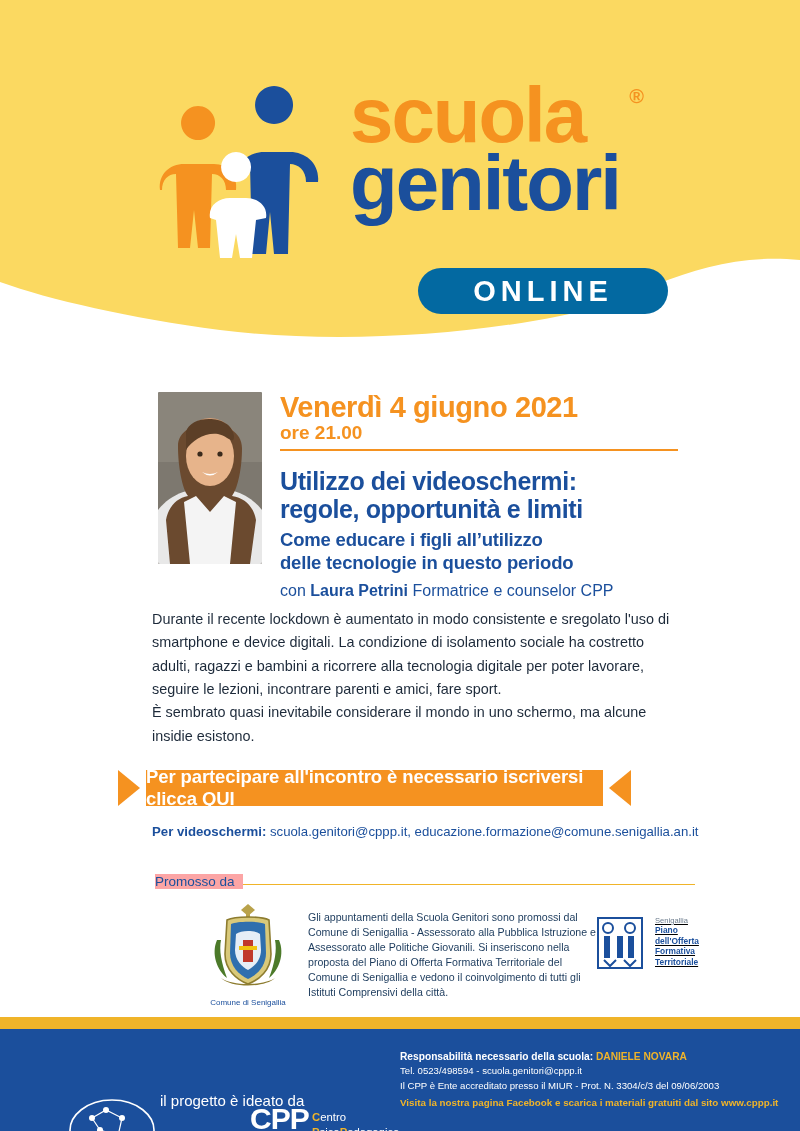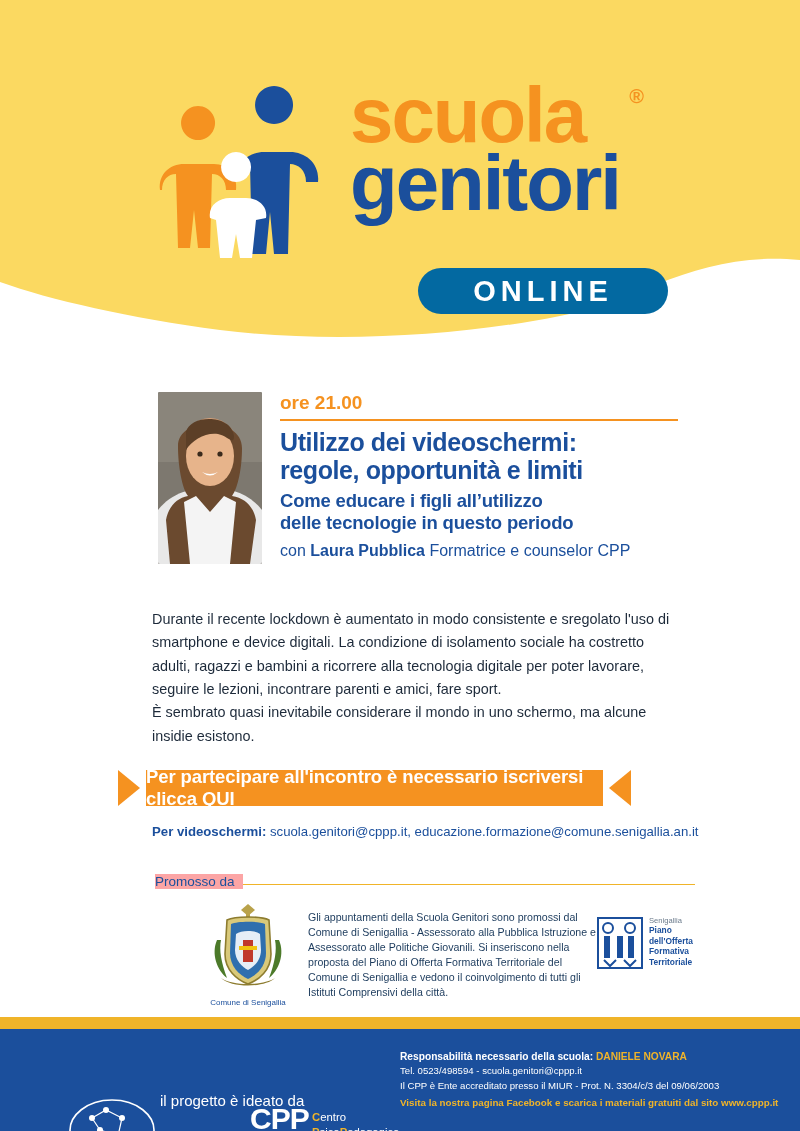--- a/index.html
+++ b/index.html
@@ -100,21 +100,21 @@
 
   .event-text { padding-left: 18px; flex: 1; }
   .ev-date {
     font-size: 29px; font-weight: bold; color: #f59220;
     letter-spacing: -0.4px;
     line-height: 1.05;
   }
   .ev-time {
     font-size: 19px; font-weight: bold; color: #f59220;
     border-bottom: 2px solid #f59220;
-    padding-bottom: 5px; margin-bottom: 7px;
+    padding-bottom: 5px; margin-bottom: 16px;
     display: block;
   }
   .ev-title {
     font-size: 25px; font-weight: bold; color: #1b4f9c;
     line-height: 1.12; letter-spacing: -0.4px;
   }
   .ev-sub {
     font-size: 18.5px; color: #1b4f9c; font-weight: bold;
     line-height: 1.2; margin-top: 6px;
     letter-spacing: -0.2px;
@@ -197,21 +197,21 @@
     display: flex; align-items: flex-start;
   }
   .crest { width: 96px; text-align: center; }
   .crest-caption { font-size: 8px; color: #1b4f9c; margin-top: 2px; }
   .promo-text {
     font-size: 10.6px; line-height: 1.42;
     color: #1b3a5c; padding-left: 12px; padding-top: 10px;
     width: 300px;
   }
   .pof {
-    width: 120px; padding-top: 16px; display: flex; gap: 5px;
+    width: 120px; padding-top: 16px; display: flex; gap: 11px; text-decoration: underline;
   }
   .pof-text { font-size: 8.4px; line-height: 1.25; color: #1b4f9c; font-weight: bold; }
   .pof-text .small { font-weight: normal; font-size: 7.6px; color:#6b7b8c; }
 
   
   .footer {
     position: absolute;
     left: 0; bottom: 0;
     width: 800px; height: 102px;
     background: #1b4f9c;
@@ -294,30 +294,31 @@
       <path d="M20,54 C20,24 84,24 84,56 C84,76 80,96 74,104 C88,106 96,116 98,128 L92,172 L12,172 L8,128 C10,116 18,106 30,104 C24,96 20,74 20,54 Z" fill="#6b4a2f"></path>
       <ellipse cx="52" cy="64" rx="24" ry="30" fill="#e7b48b"></ellipse>
       <path d="M28,40 C32,22 74,22 76,44 C76,54 70,44 60,42 C48,40 34,48 28,58 Z" fill="#5c3f27"></path>
       <circle cx="42" cy="62" r="2.6" fill="#3a2a1c"></circle>
       <circle cx="62" cy="62" r="2.6" fill="#3a2a1c"></circle>
       <path d="M44,80 Q52,87 60,80 Q52,84 44,80 Z" fill="#fff"></path>
       <path d="M38,104 L52,120 L66,104 L78,110 L72,172 L32,172 L26,110 Z" fill="#f4f4f4"></path>
     </svg>
   </div>
   <div class="event-text">
+    <div class="ev-date">Venerdì 4 giugno 2021</div>
     <span class="ev-time">ore 21.00</span>
     <div class="ev-title">
       <div>Utilizzo dei videoschermi:</div>
       <div>regole, opportunità e limiti</div>
     </div>
     <div class="ev-sub">
       <div>Come educare i figli all’utilizzo</div>
       <div>delle tecnologie in questo periodo</div>
     </div>
-    <div class="ev-speaker"><span>con </span><b>Laura Pubblica</b><span> Formatrice e counselor CPP</span></div>
+    <div class="ev-speaker"><span>con </span><b>Laura Petrini</b><span> Formatrice e counselor CPP</span></div>
   </div>
 </div>
 
 <div class="body-copy">
   <span>Durante il recente lockdown è aumentato in modo consistente e sregolato l'uso di smartphone e device digitali. La condizione di isolamento sociale ha costretto adulti, ragazzi e bambini a ricorrere alla tecnologia digitale per poter lavorare, seguire le lezioni, incontrare parenti e amici, fare sport.</span><br>
   <span>È sembrato quasi inevitabile considerare il mondo in uno schermo, ma alcune insidie esistono.</span>
 </div>
 
 <div class="cta-wrap">
   <div class="tri-left"></div>

